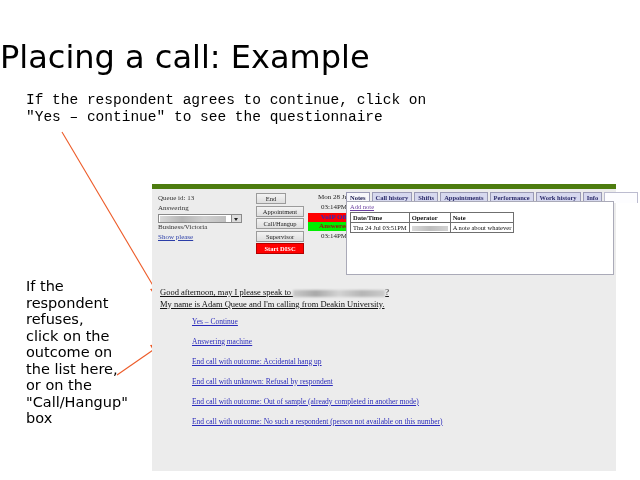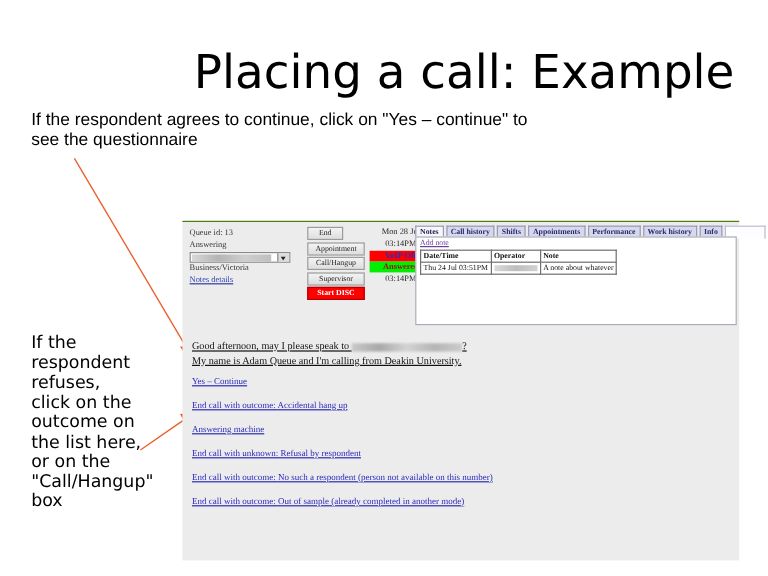--- a/index.html
+++ b/index.html
@@ -4,40 +4,40 @@
 <style>
   html,body{margin:0;padding:0;}
   body{
     width:640px;height:480px;background:#ffffff;overflow:hidden;
     font-family:"Liberation Sans",sans-serif;position:relative;
   }
   #slide{position:absolute;left:0;top:0;width:640px;height:480px;}
 
   
   .slide-title{
-    position:absolute;left:0;top:38px;width:612px;text-align:right;
-    font-family:"DejaVu Sans",sans-serif;font-size:39px;color:#000;
+    position:absolute;left:0;top:38px;width:612px;text-align:left;
+    font-family:"DejaVu Sans",sans-serif;font-size:32px;color:#000;
     letter-spacing:0px;white-space:nowrap;
   }
   .callout-top{
     position:absolute;left:26px;top:92px;width:430px;
-    font-family:Liberation Sans, sans-serif;font-size:14.5px;line-height:17px;color:#000;
+    font-family:Liberation Mono, monospace;font-size:14.5px;line-height:17px;color:#000;
   }
   .callout-left{
     position:absolute;left:26px;top:278px;width:92px;
     font-family:"DejaVu Sans",sans-serif;font-size:14.5px;line-height:16.5px;color:#000;
   }
 
   
   .arrow-svg{position:absolute;left:0;top:0;width:640px;height:480px;pointer-events:none;}
 
   
   #shot{
     position:absolute;left:152px;top:184px;width:464px;height:282px;
-    background:#ececec;border-top:1px solid #4d7c0f;
+    background:#ececec;border-top:5px solid #4d7c0f;
     font-family:"Liberation Serif",serif;
   }
   .app-top{position:absolute;left:0;top:0;width:464px;height:72px;}
 
   .resp-block{position:absolute;left:6px;top:5px;width:92px;color:#2a2a2a;}
   .resp-line{font-size:7px;line-height:9.5px;white-space:nowrap;color:#333;}
   .resp-select{
     margin-top:1px;width:84px;height:9px;border:1px solid #8a8a8a;background:#fff;
     position:relative;box-sizing:border-box;
   }
@@ -104,21 +104,21 @@
   .script{position:absolute;left:8px;top:98px;width:448px;color:#111;}
   .script-line{font-size:8.5px;line-height:11.5px;white-space:nowrap;text-decoration:underline;}
   .inline-redact{
     display:inline-block;width:92px;height:7px;vertical-align:middle;
     background:linear-gradient(90deg,#c9c9c9,#a9a9a9,#d3d3d3,#b5b5b5,#cccccc);
     filter:blur(0.8px);
   }
   .outcomes{position:absolute;left:8px;top:128px;width:448px;}
   .olink{
     display:block;font-size:7.5px;line-height:10px;color:#2b2bbb;
-    text-decoration:underline;margin-bottom:9.5px;white-space:nowrap;cursor:pointer;
+    text-decoration:underline;margin-bottom:9.5px;white-space:nowrap;cursor:pointer;margin-left:32px;
   }
   .olink.grp2{margin-bottom:10px;}
 </style>
 </head>
 <body>
 
 <div id="slide">
 
   <div class="slide-title">Placing a call: Example</div>
   <div class="callout-top">If the respondent agrees to continue, click on "Yes – continue" to see the questionnaire</div>
@@ -136,21 +136,21 @@
     <div class="app-top">
 
       <div class="resp-block">
         <div class="resp-line">Queue id: 13</div>
         <div class="resp-line">Answering</div>
         <div class="resp-select">
           <span class="redact"></span>
           <span class="caret"></span>
         </div>
         <div class="resp-line">Business/Victoria</div>
-        <div class="link-blue">Notes details</div>
+        <div class="link-blue">Show please</div>
       </div>
 
       <div class="btn-col">
         <div class="gbtn first">End</div>
         <div class="gbtn">Appointment</div>
         <div class="gbtn">Call/Hangup</div>
         <div class="gbtn">Supervisor</div>
         <div class="gbtn red">Start DISC</div>
       </div>
 
@@ -194,21 +194,21 @@
 
     </div>
 
     <div class="script">
       <div class="script-line"><span>Good afternoon, may I please speak to </span><span class="inline-redact"></span><span>?</span></div>
       <div class="script-line">My name is Adam Queue and I'm calling from Deakin University.</div>
     </div>
 
     <div class="outcomes">
       <span class="olink">Yes – Continue</span>
+      <span class="olink grp2">Answering machine</span>
       <span class="olink grp2">End call with outcome: Accidental hang up</span>
-      <span class="olink grp2">Answering machine</span>
       <span class="olink grp2">End call with unknown: Refusal by respondent</span>
+      <span class="olink grp2">End call with outcome: Out of sample (already completed in another mode)</span>
       <span class="olink grp2">End call with outcome: No such a respondent (person not available on this number)</span>
-      <span class="olink grp2">End call with outcome: Out of sample (already completed in another mode)</span>
     </div>
 
   </div>
 </div>
 
 </body></html>

